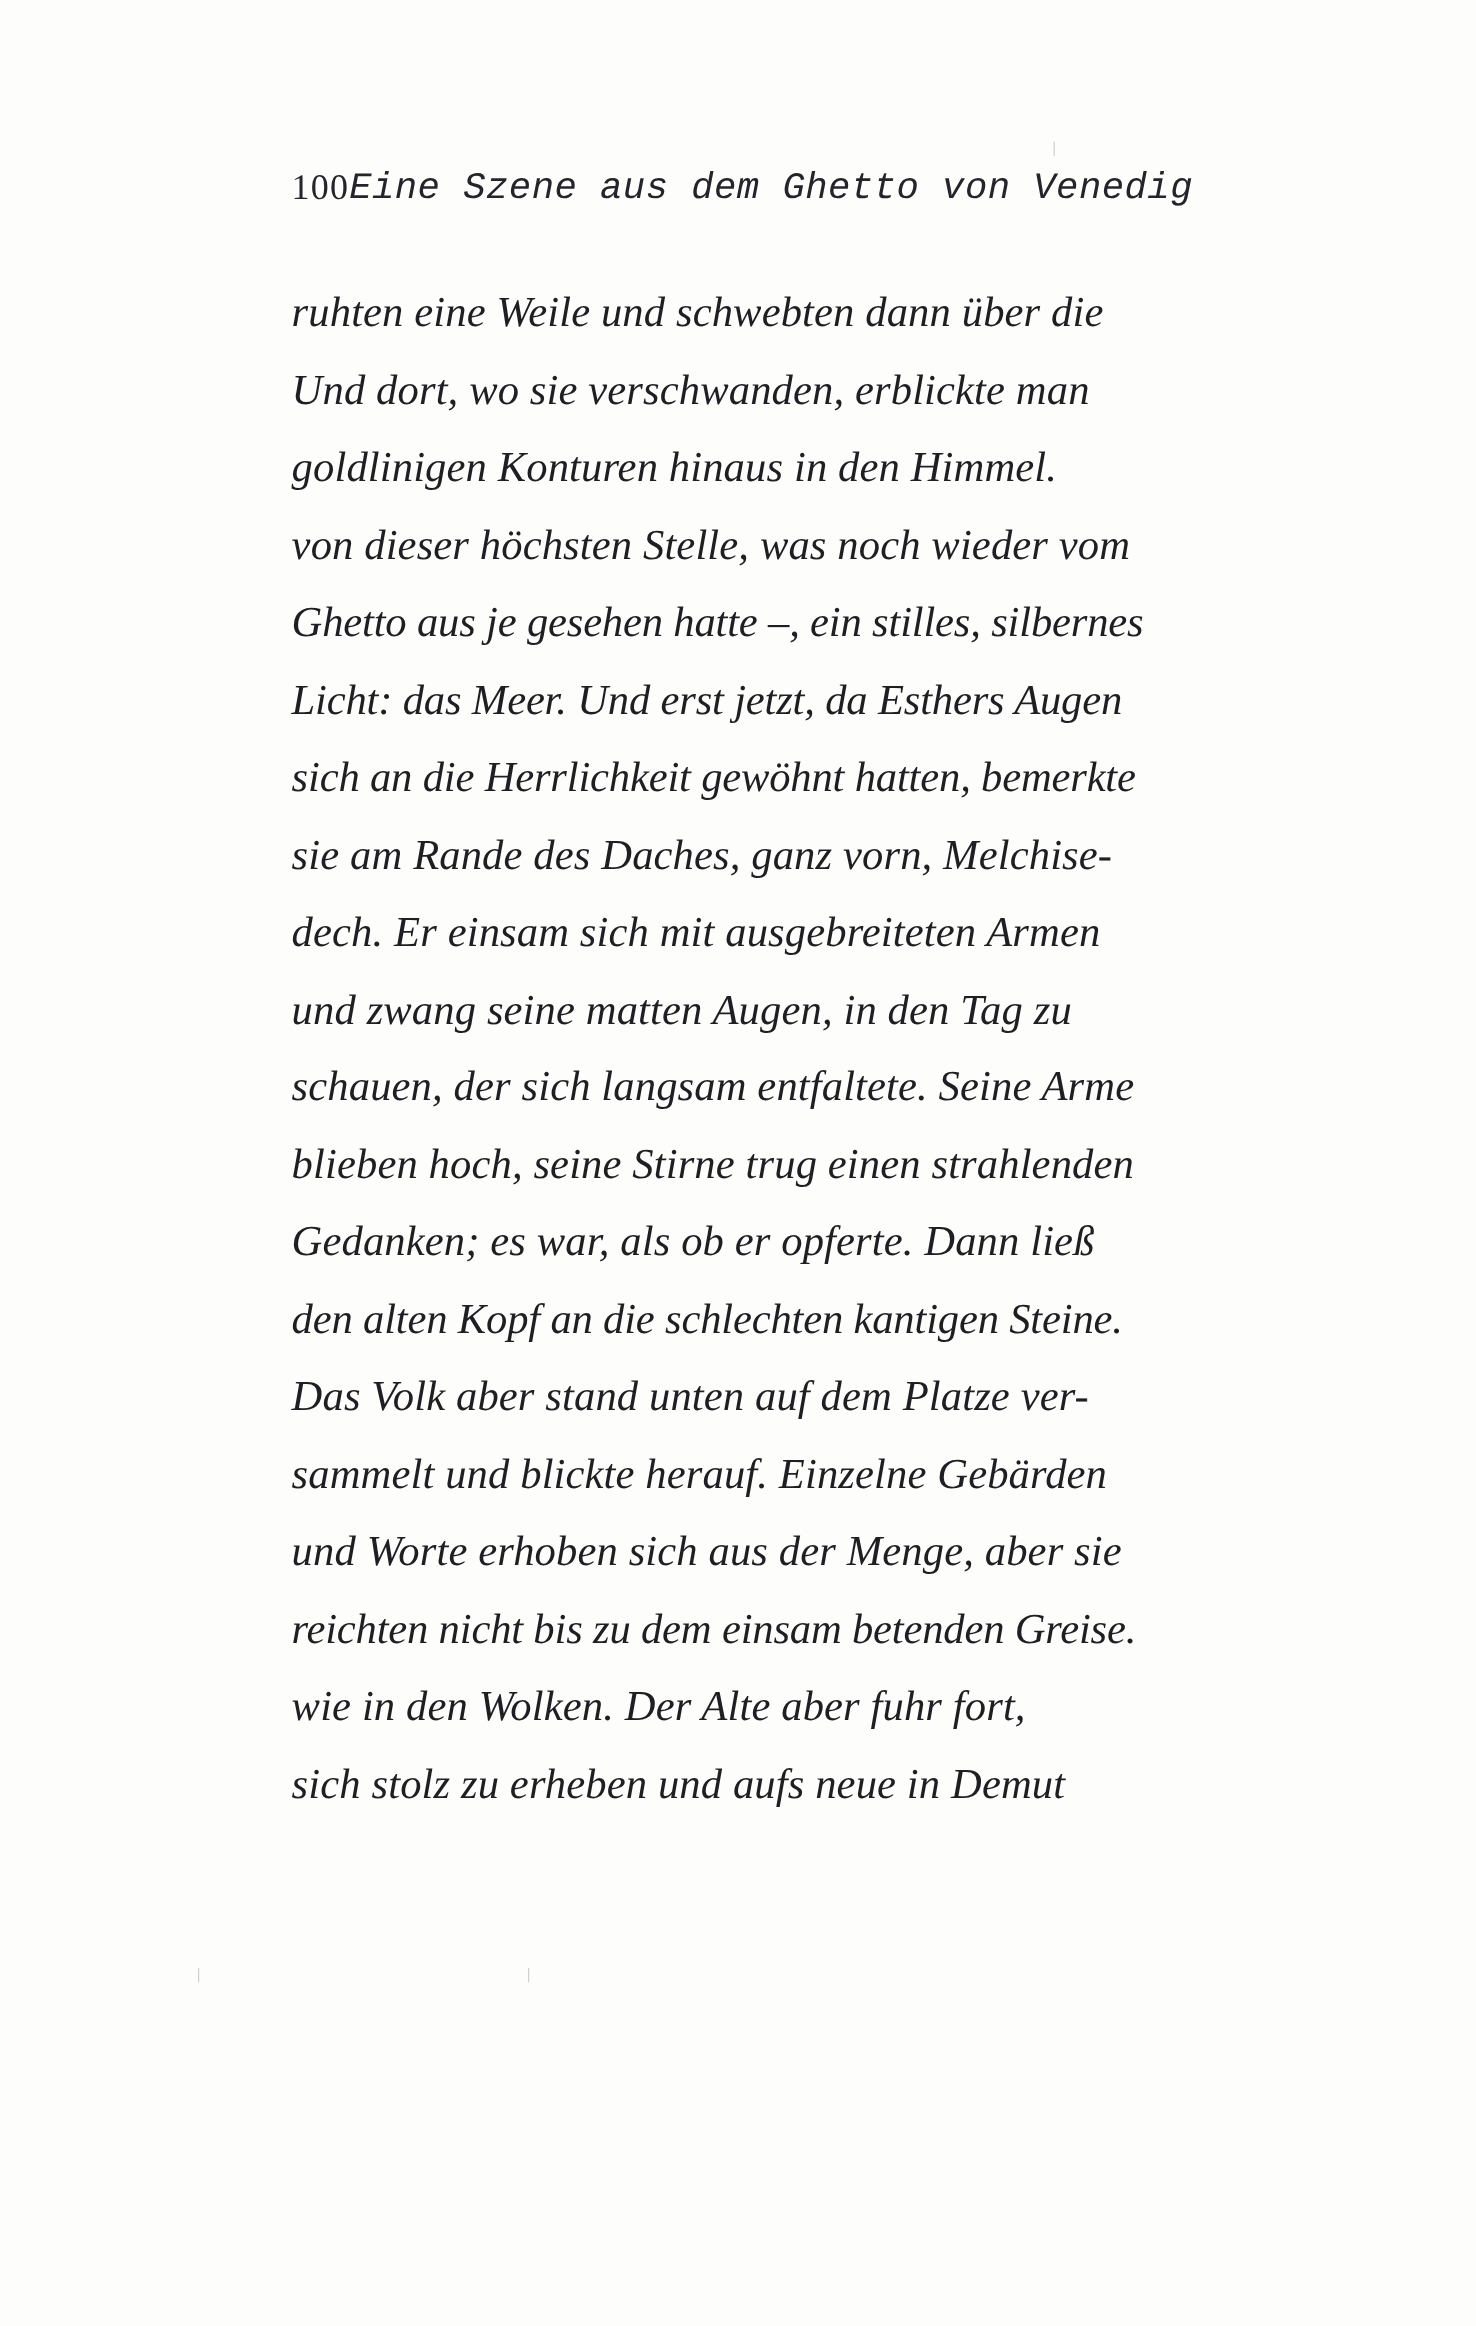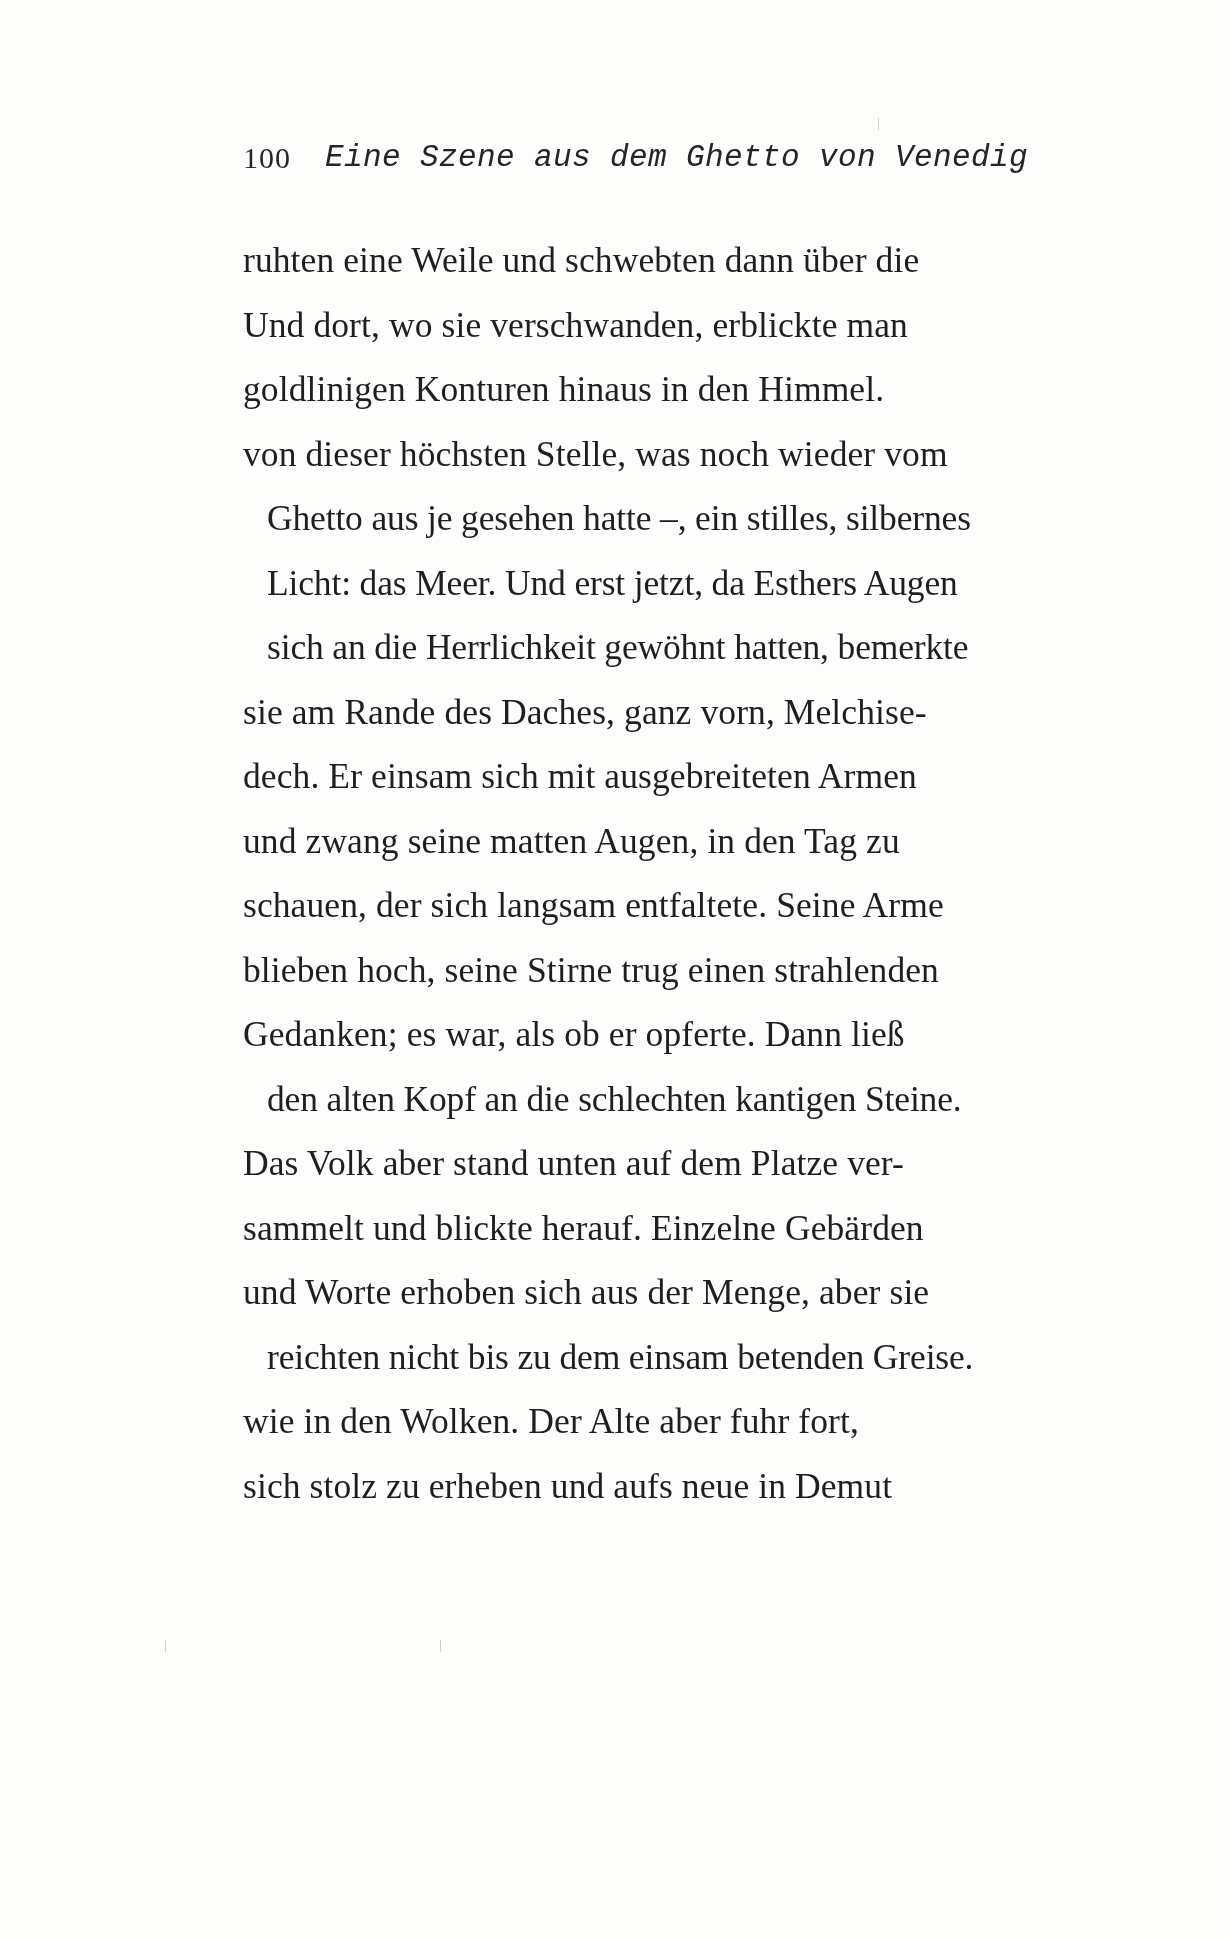--- a/index.html
+++ b/index.html
@@ -25,22 +25,21 @@
     overflow: hidden;
   }
 
   
   .running-head {
     position: absolute;
     left: 243px;
     top: 140px;
     width: 860px;
     display: flex;
-    align-items: center;
-    gap: 34px;
+    align-items: flex-start;
     white-space: nowrap;
   }
   .folio {
     font-family: "Liberation Serif", serif;
     font-size: 30px;
     letter-spacing: 1px;
     color: #24242a;
     font-variant: small-caps;
   }
   .head-title {
@@ -50,29 +49,30 @@
     color: #24242a;
     letter-spacing: 0.4px;
   }
 
   
   .textblock {
     position: absolute;
     left: 243px;
     top: 228px;
     width: 862px;
+    font-style: italic;
   }
   .line {
     font-size: 35.5px;
     line-height: 64.5px;
     color: #1e1e23;
     white-space: nowrap;
     letter-spacing: 0.1px;
   }
-  .line.tight { letter-spacing: -0.15px; margin-left: 24px; }
+  .line.tight { letter-spacing: -0.15px; }
 
   
   .reg {
     position: absolute;
     width: 1px;
     height: 12px;
     background: #cfcfcb;
   }
 </style>
 </head>

